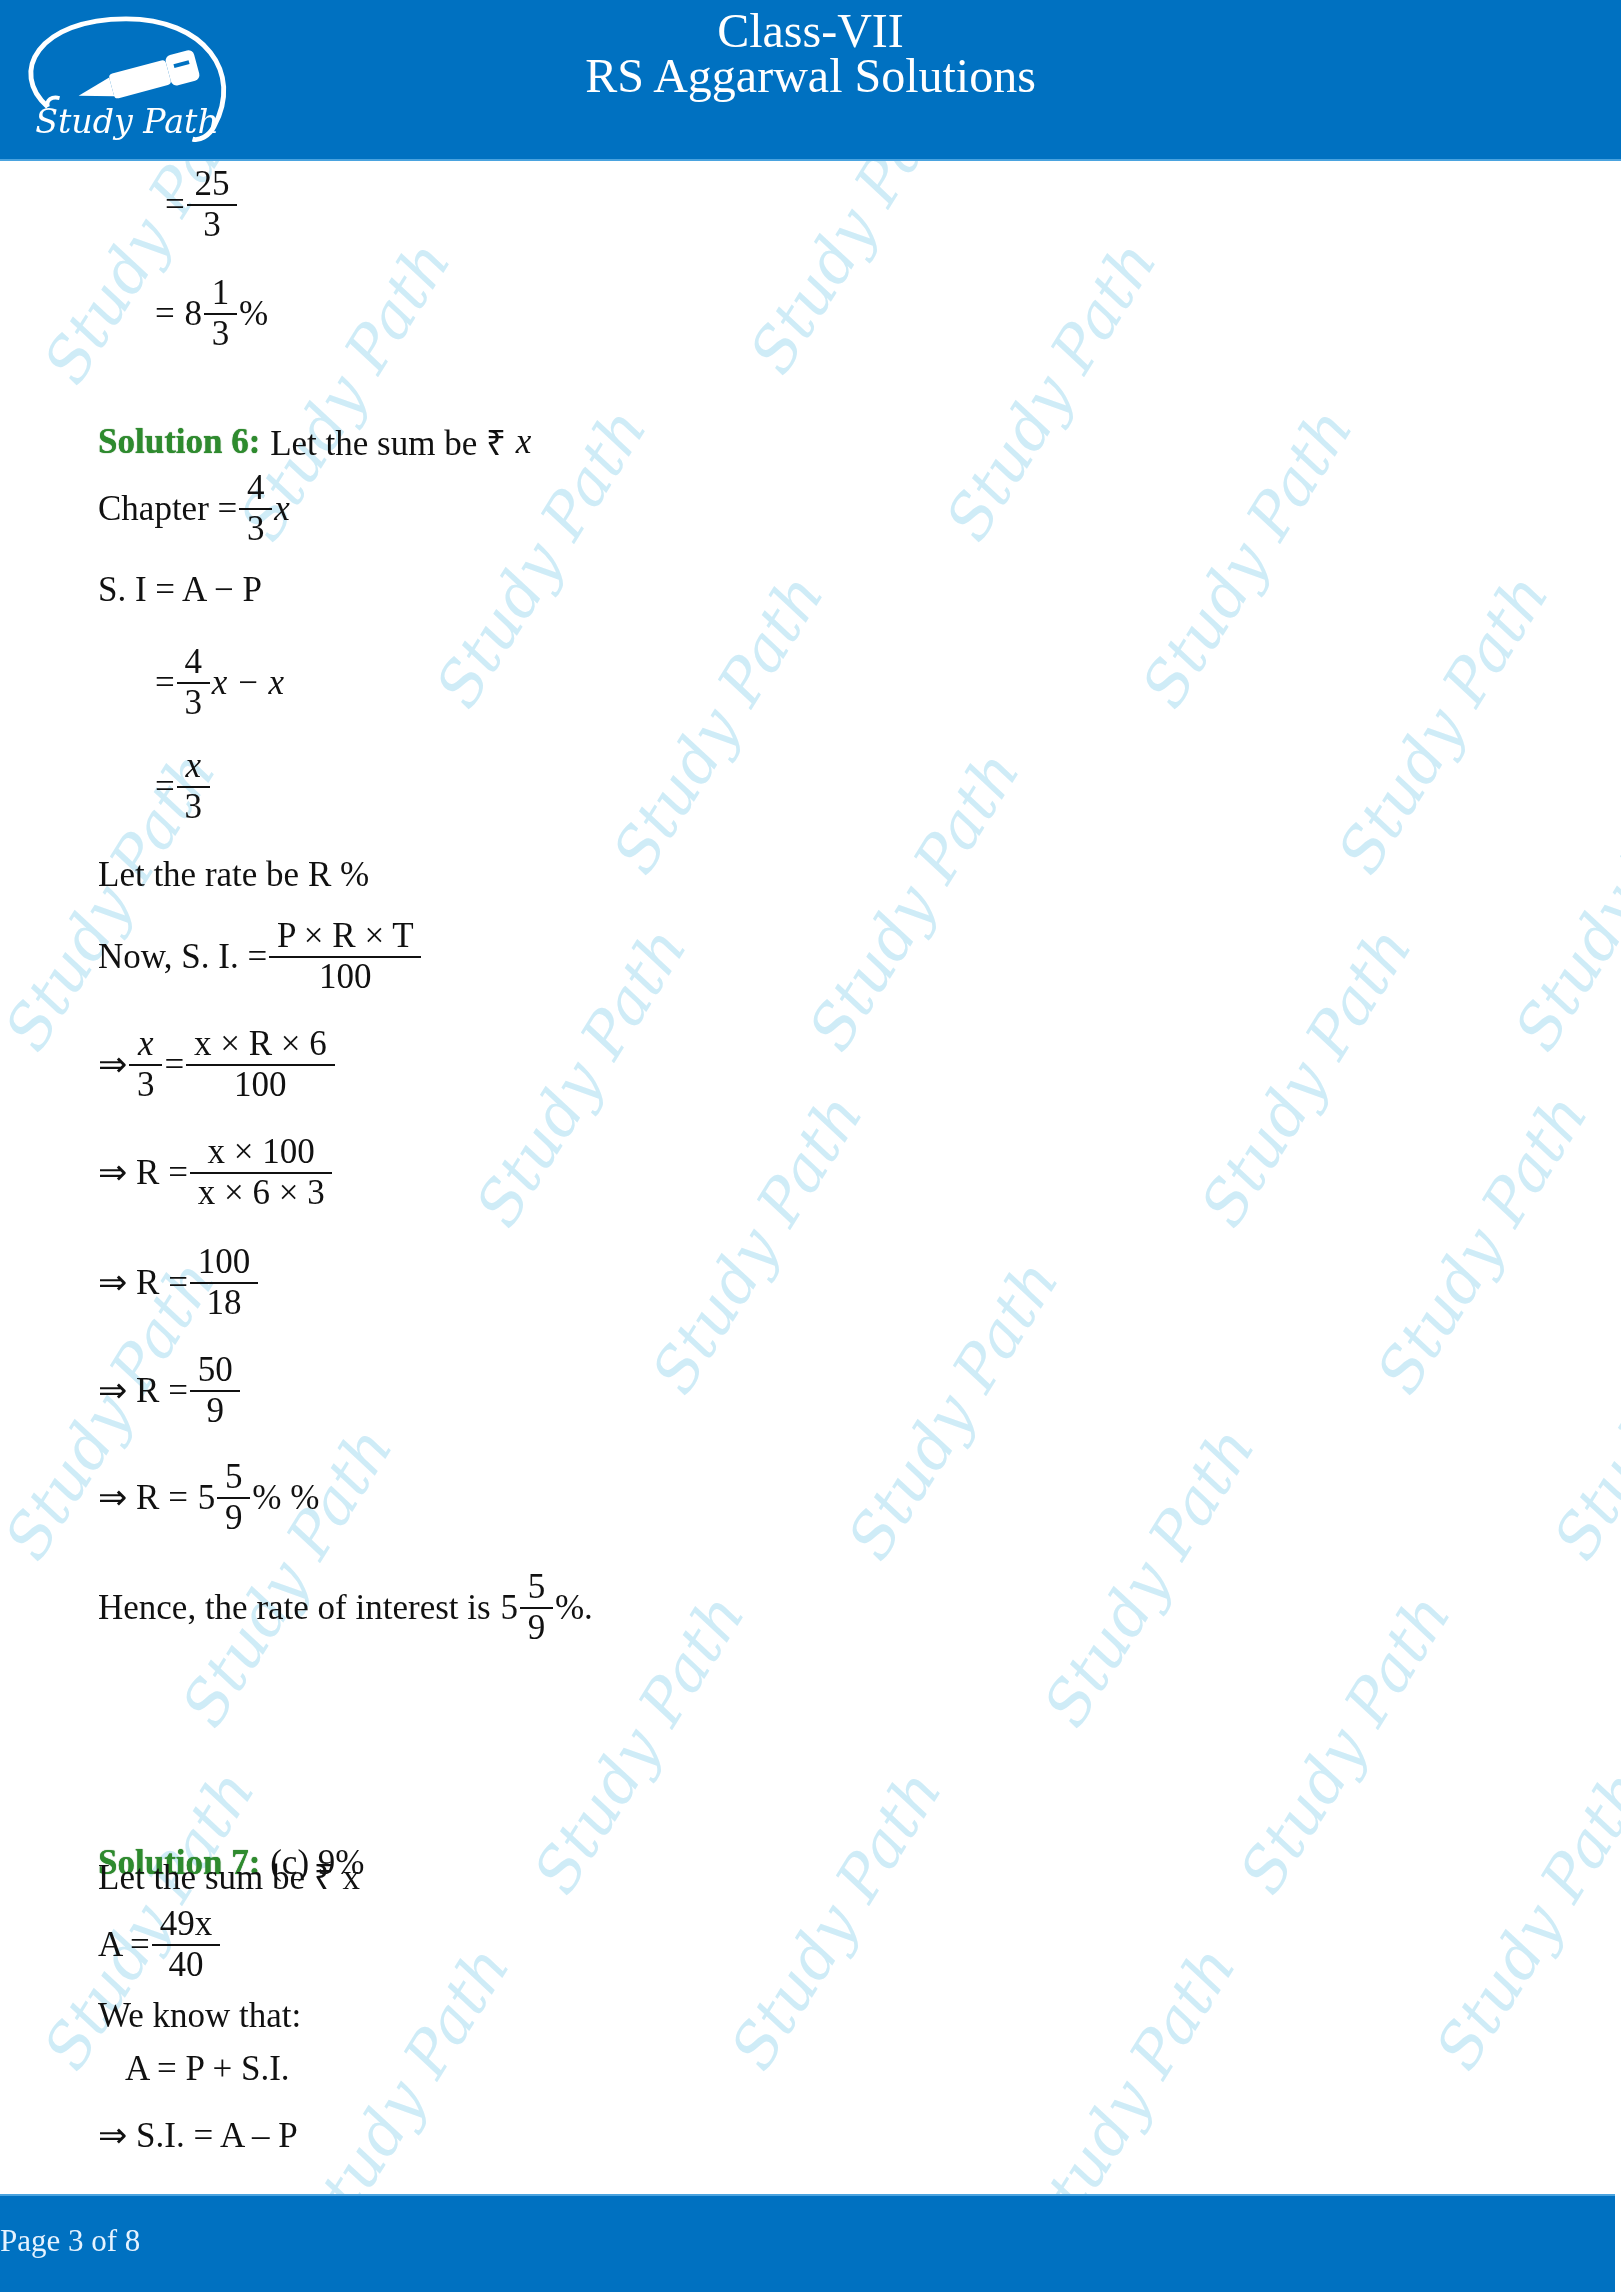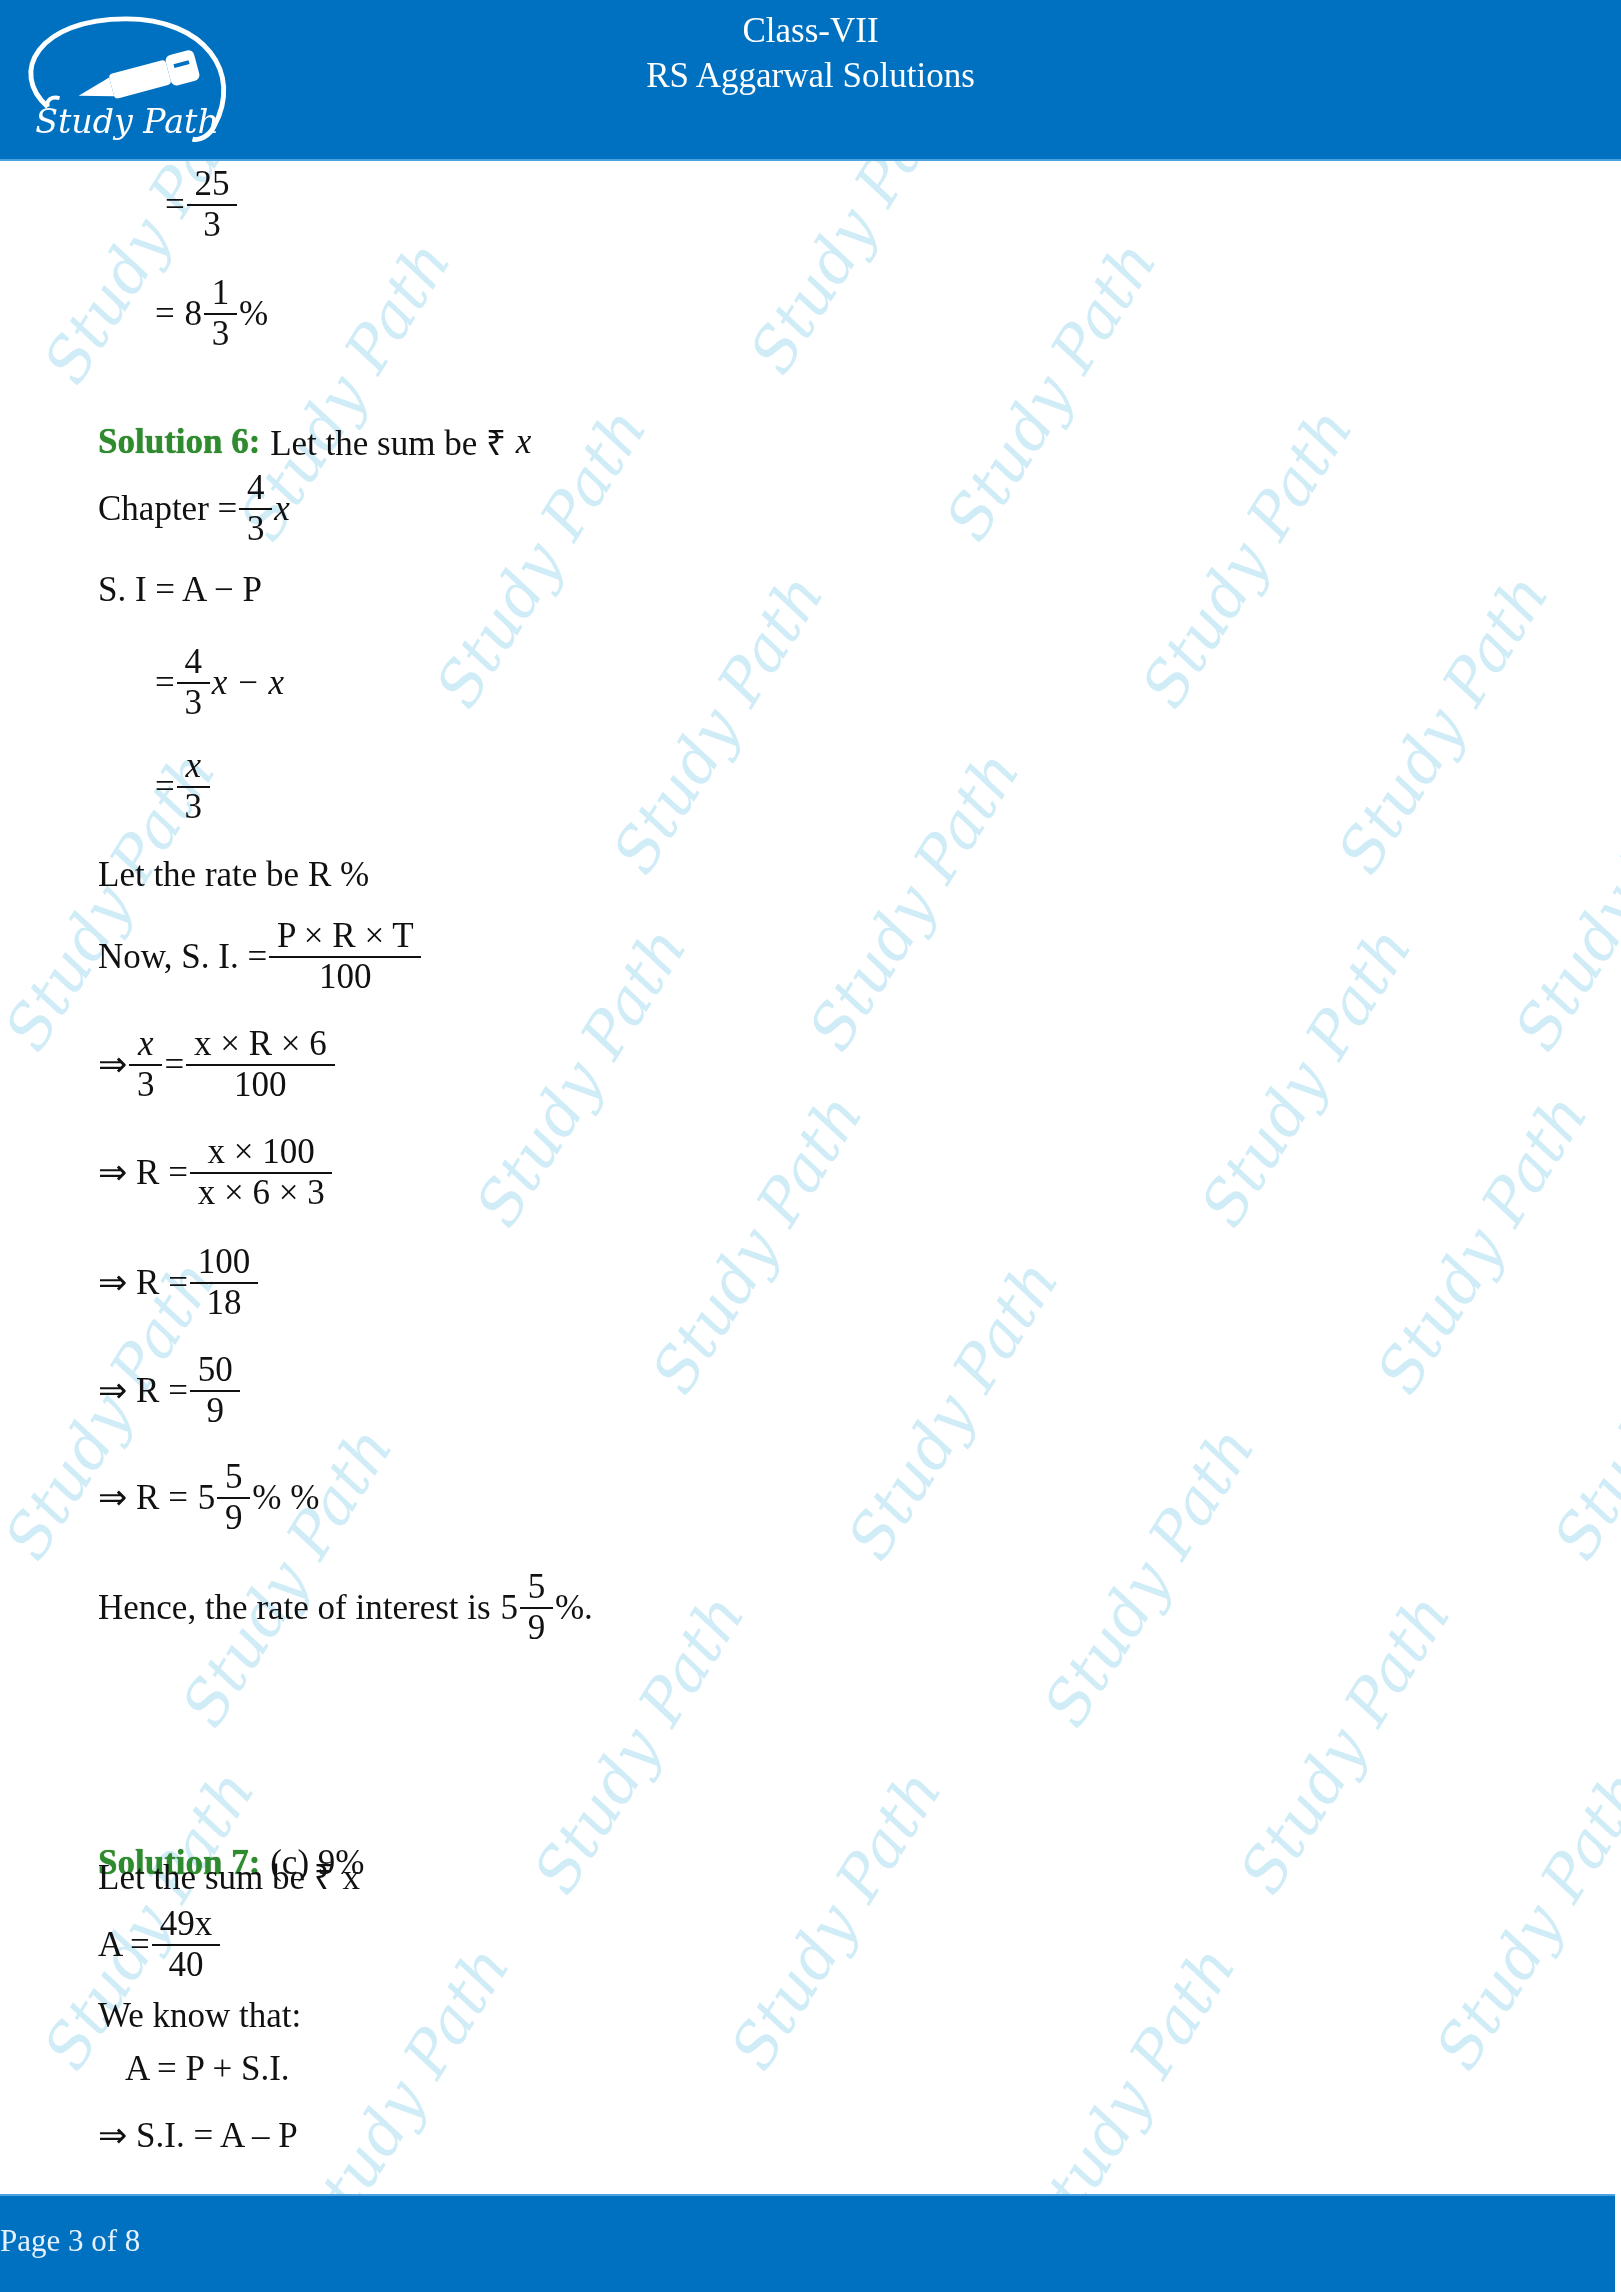--- a/index.html
+++ b/index.html
@@ -8,21 +8,21 @@
       background: #ffffff;
       font-family: "DejaVu Serif", "Liberation Serif", serif;
       color: #111;
     }
     .header {
       position: absolute; left: 0; top: 0; width: 1621px; height: 159px;
       background: #0071c1; border-bottom: 2.9px solid #4aa3df;
     }
     .header .titles {
       position: absolute; left: 0; right: 0; top: 7.8px; text-align: center;
-      color: #ffffff; font-family: "Liberation Serif", serif; font-size: 35px; line-height: 45px;
+      color: #ffffff; font-family: "Liberation Serif", serif; font-size: 48px; line-height: 45px;
     }
     .logo { position: absolute; left: 17.6px; top: 13.7px; width: 218px; height: 132px; }
     .footer {
       position: absolute; left: 0; top: 2194px; width: 1615px; height: 99px;
       background: #0071c1; border-top: 2.9px solid #4aa3df;
     }
     .footer .page {
       position: absolute; left: 0; right: 0; top: 27.4px; 
       color: #e6f3ff; font-family: "Liberation Serif", serif; font-size: 31px;
     }

